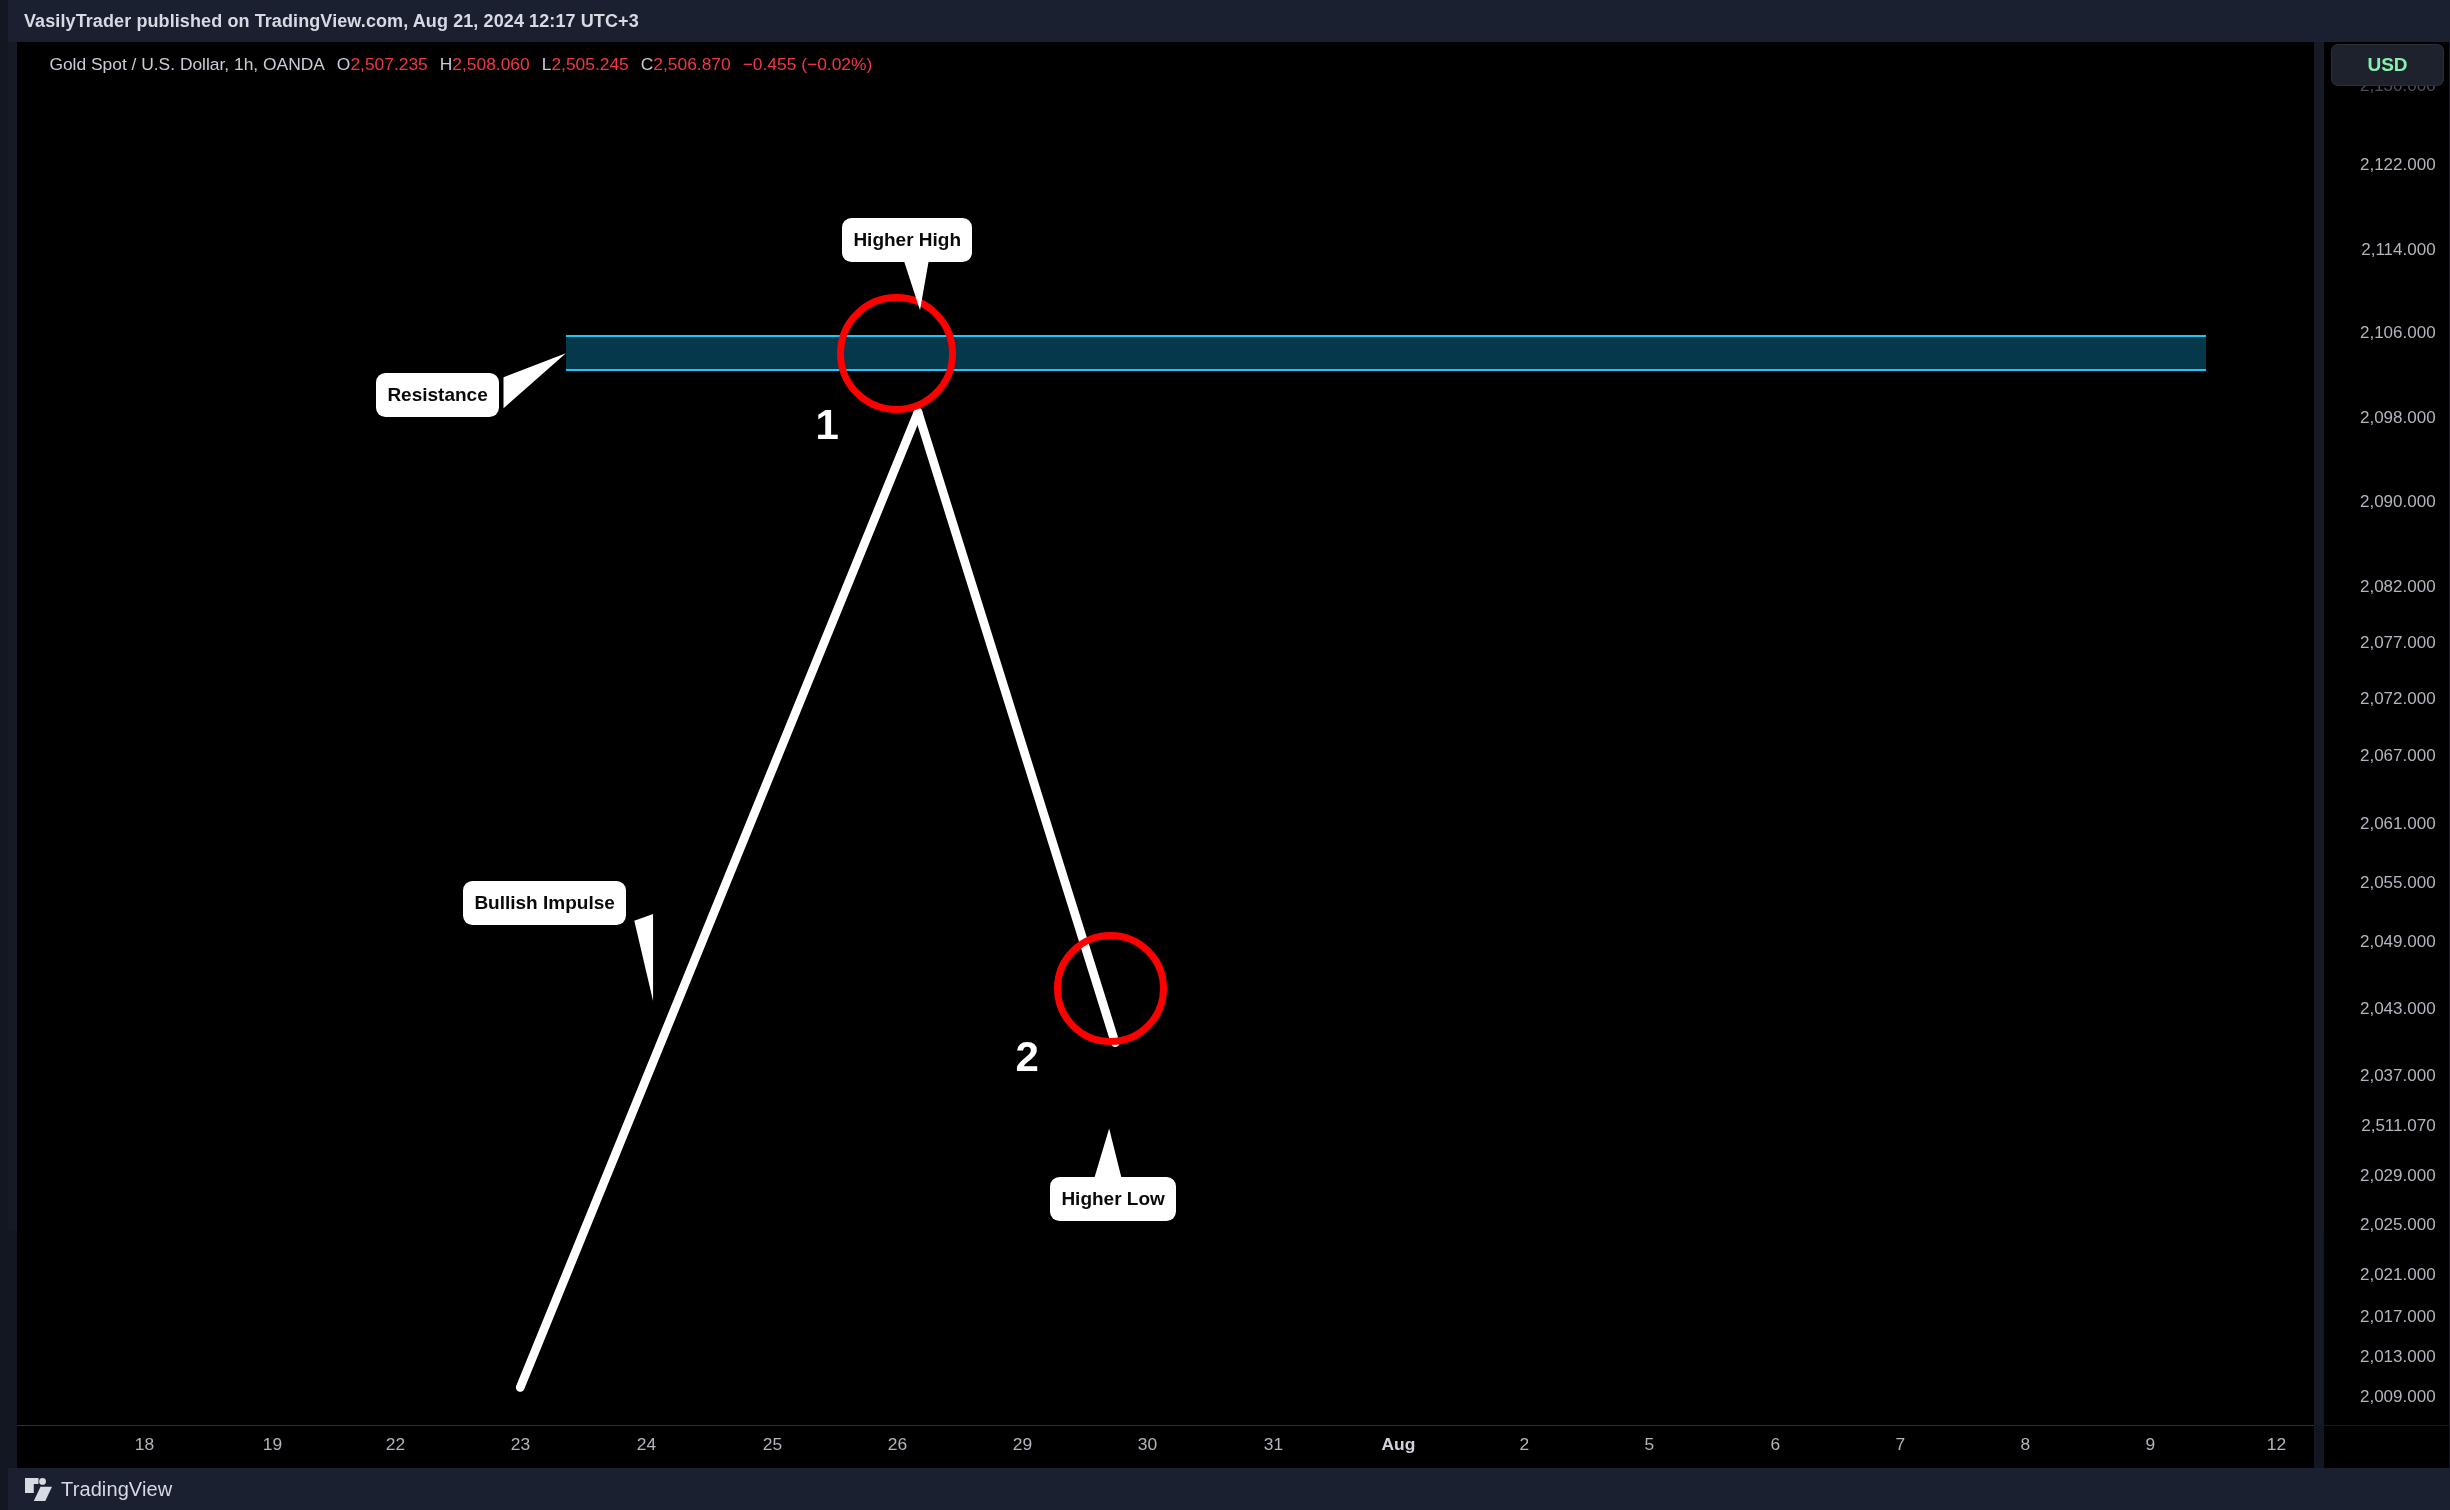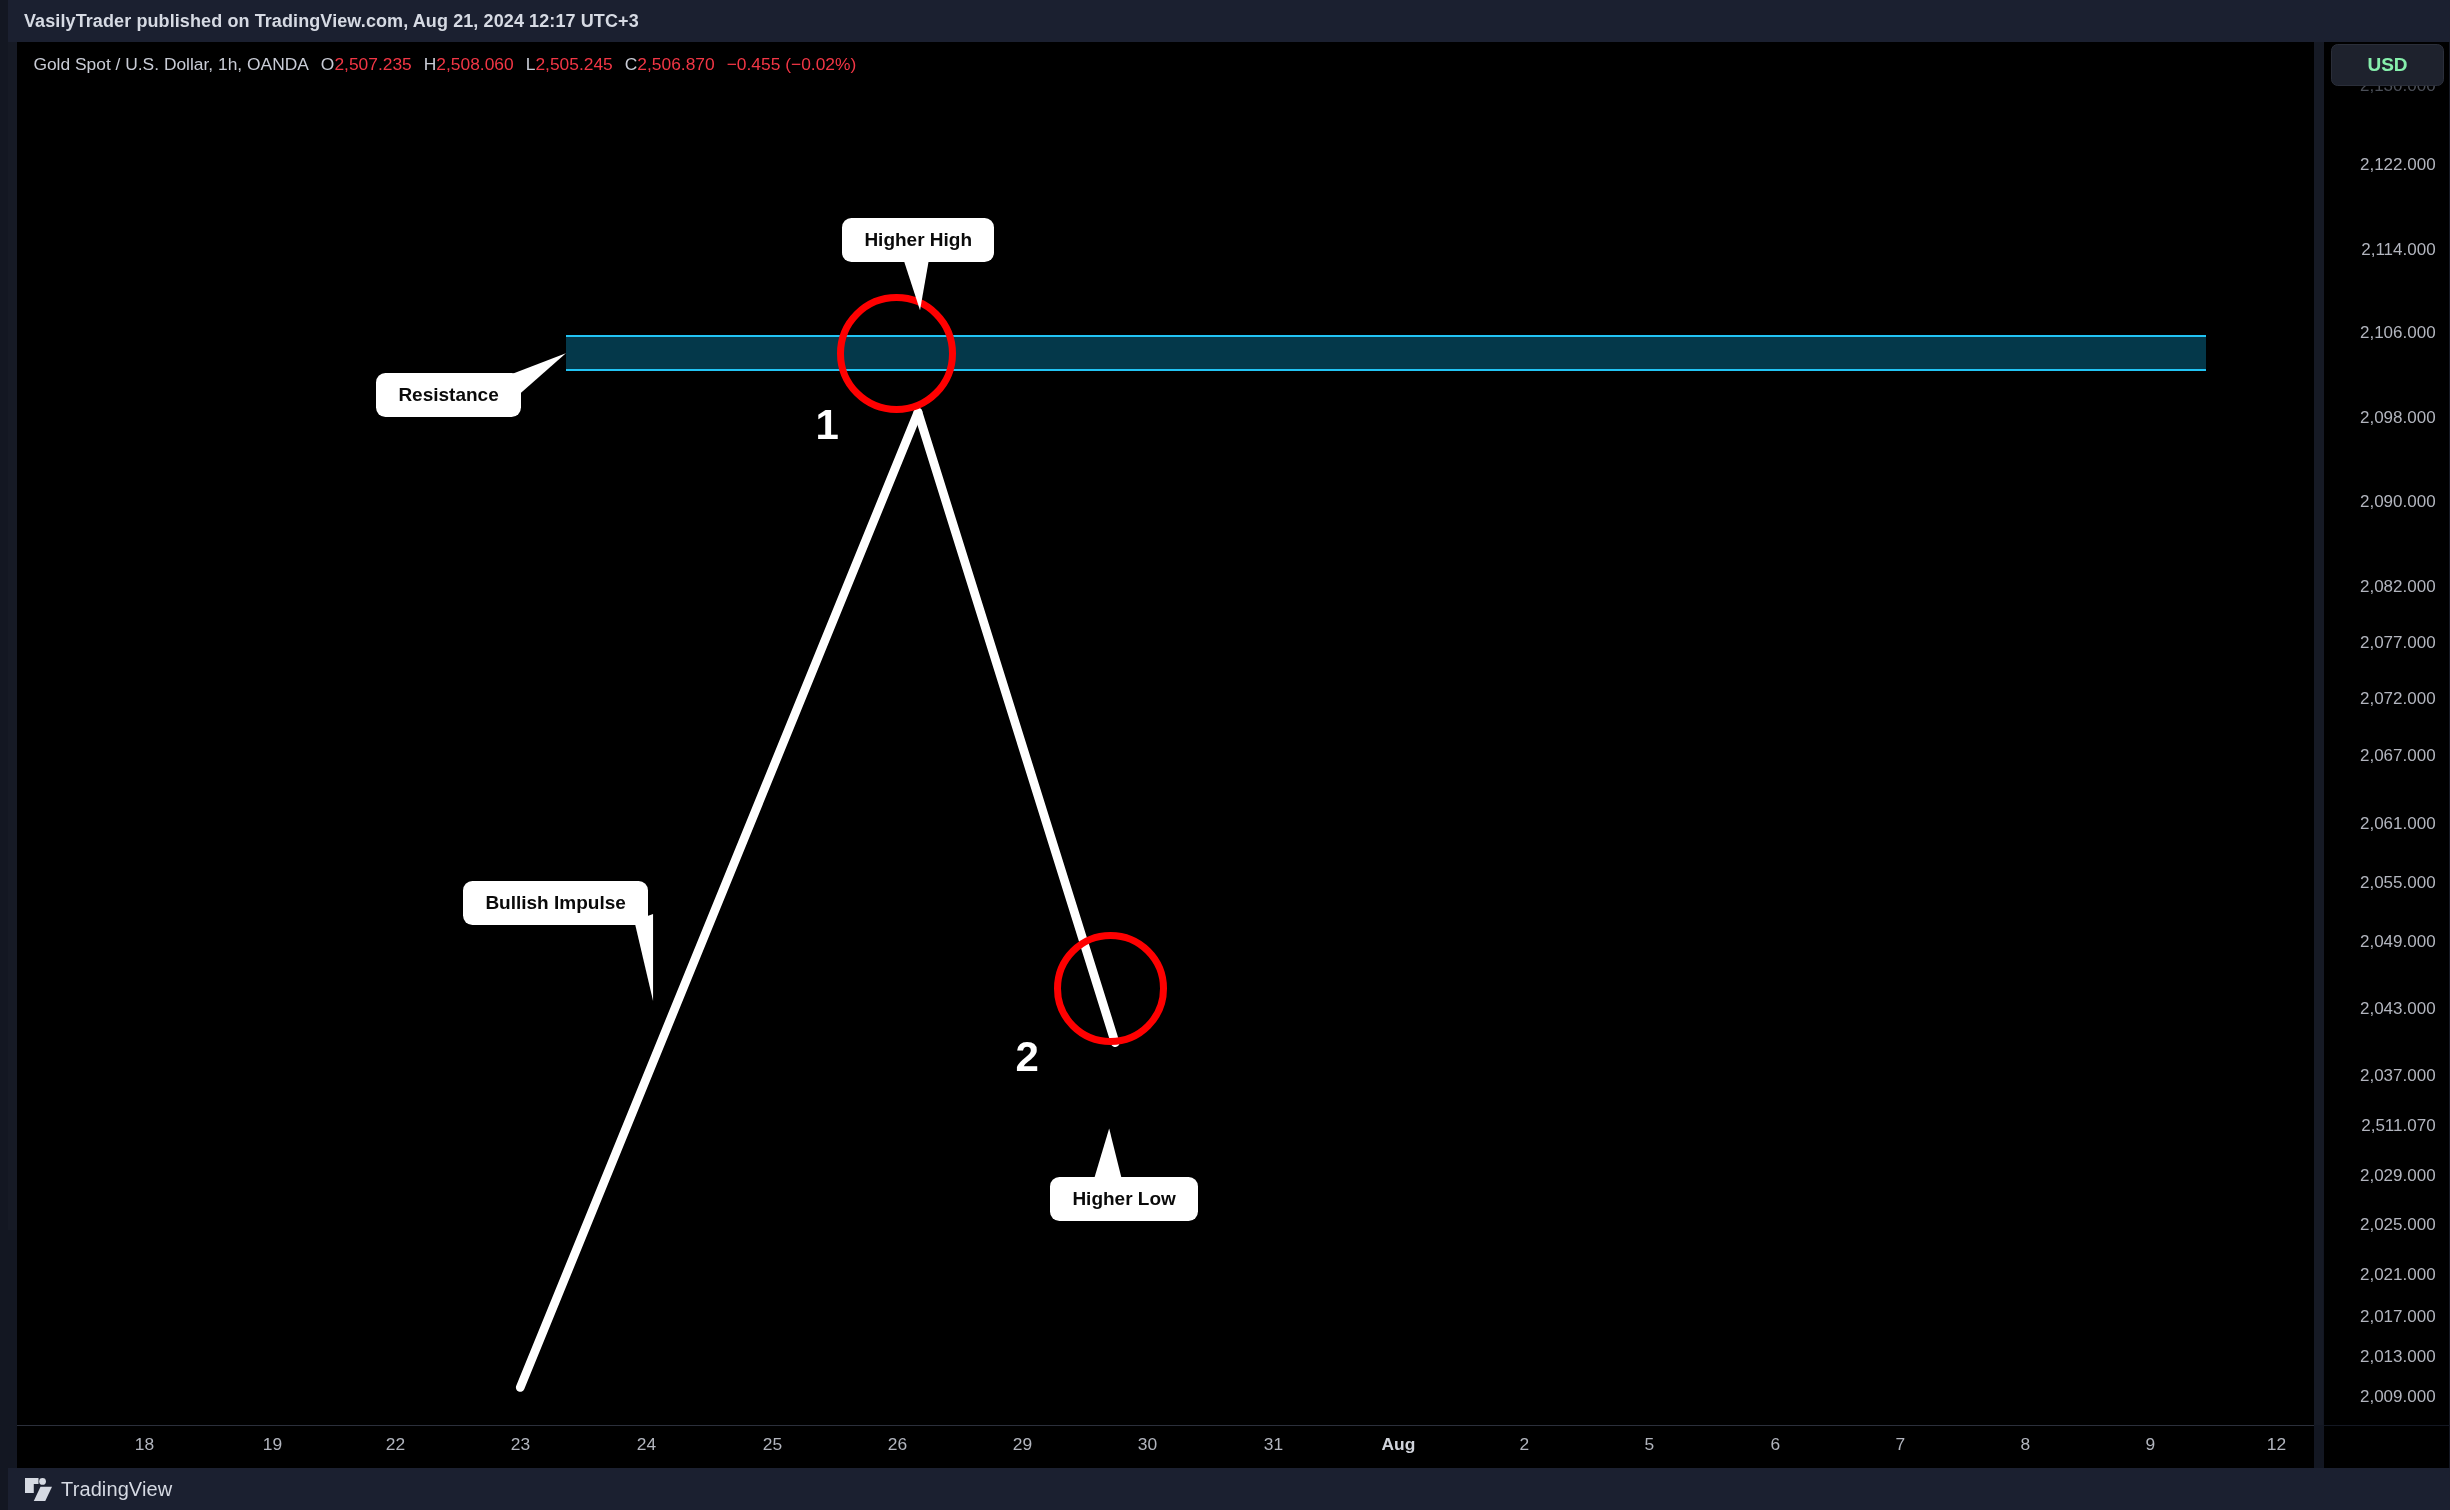--- a/index.html
+++ b/index.html
@@ -45,21 +45,21 @@
     left: 9.4px; top: 42px;
     width: 2297px;
     height: 1383px;
     background: #000000;
     overflow: hidden;
   }
 
   
   .legend {
     position: absolute;
-    left: 16px; top: 12px;
+    left: 32px; top: 12px;
     white-space: nowrap;
     font-size: 17.4px;
     line-height: 20px;
     color: #b2b5be;
   }
   .legend .sym { color: #c9ccd6; }
   .legend .lbl { color: #c9ccd6; }
   .legend .val { color: #f23645; }
   .legend span { margin-right: 0; }
   .legend .gap { display:inline-block; width: 12px; }
@@ -214,21 +214,21 @@
     position: absolute;
     background: #ffffff;
     color: #0a0a0a;
     border-radius: 9.4px;
     font-size: 19px;
     font-weight: 700;
     white-space: nowrap;
     display: flex;
     align-items: center;
     justify-content: center;
-    padding: 0 22px;
+    padding: 0 11px;
     height: 44px;
     z-index: 4;
   }
   .callout-hh   { left: 825px; top: 176px; }
   .callout-res  { left: 359px;  top: 331px; }
   .callout-bi   { left: 446px;  top: 839px; }
   .callout-hl   { left: 1033px; top: 1135px; }
 </style>
 </head>
 <body>

